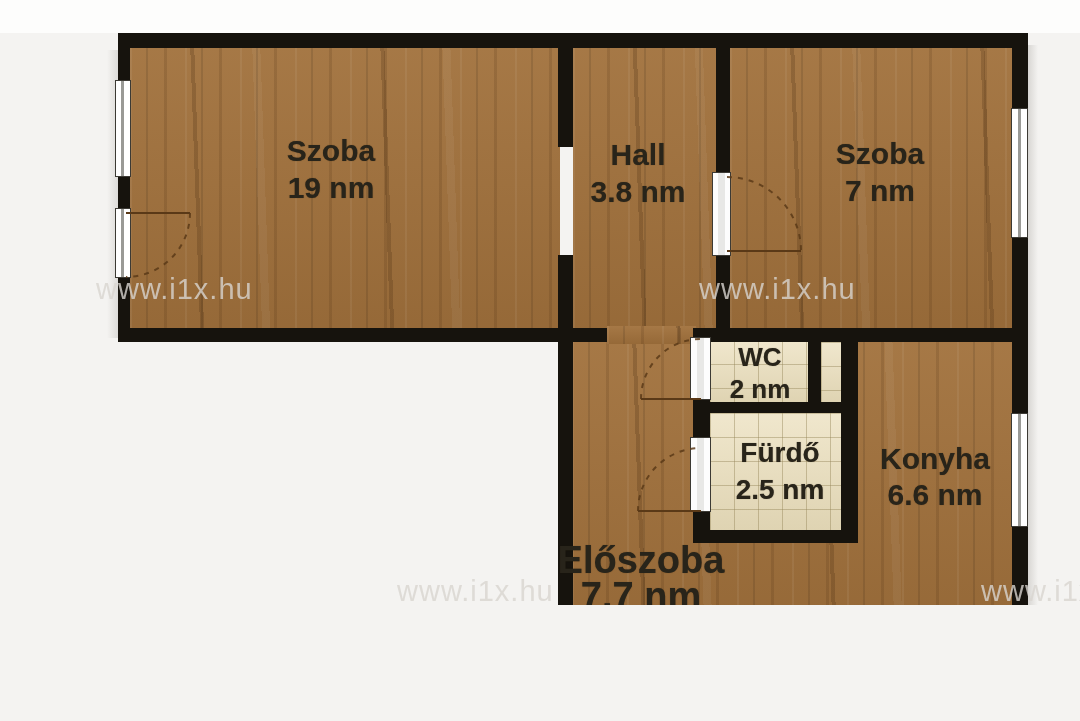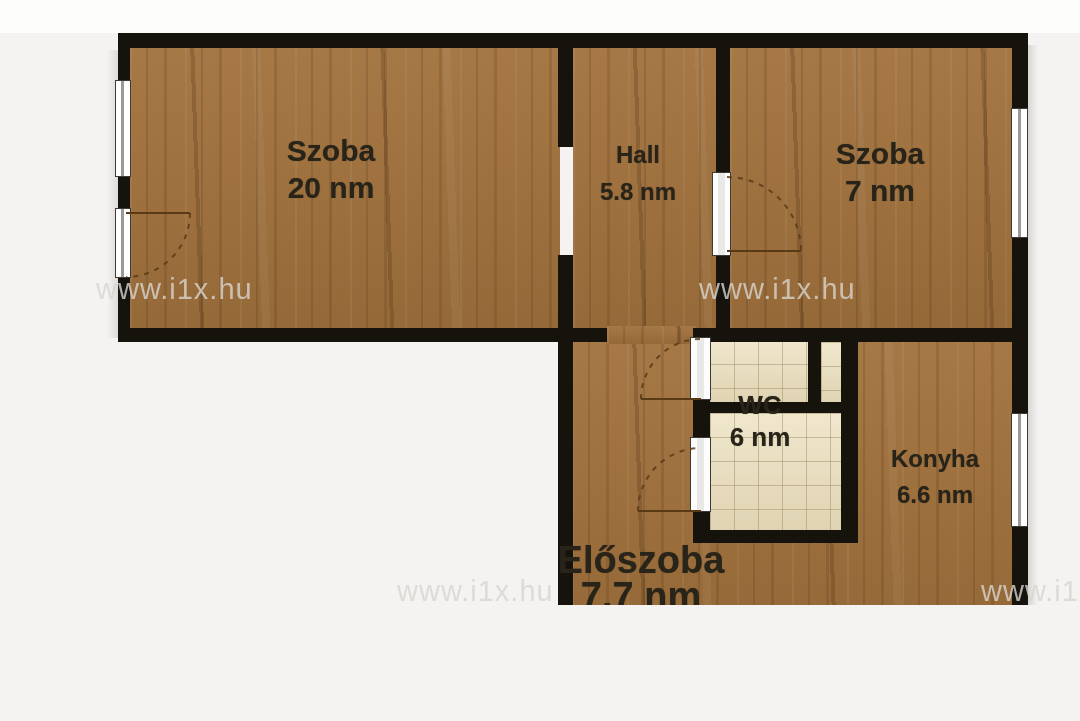--- a/index.html
+++ b/index.html
@@ -121,35 +121,39 @@
       <path d="M641,399 L701,399"></path>
       <path stroke-dasharray="5 6" opacity="0.85" d="M641,399 A60,60 0 0 1 701,339"></path>
       <path d="M638,511 L701,511"></path>
       <path stroke-dasharray="5 6" opacity="0.85" d="M638,511 A63,63 0 0 1 701,448"></path>
     </g>
     <path fill="#0e0d0b" d="M638,648 L665,679 L650,679 L650,706 L626,706 L626,679 L611,679 Z"></path>
   </svg>
 
   <div class="abs room-label" style="left:246px;top:132px;font-size:30px;line-height:37px;">
     <span>Szoba</span>
-    <span>20 nm</span>
+    <span>19 nm</span>
   </div>
-  <div class="abs room-label" style="left:553px;top:136px;font-size:24px;line-height:37px;">
+  <div class="abs room-label" style="left:553px;top:136px;font-size:30px;line-height:37px;">
     <span>Hall</span>
-    <span>5.8 nm</span>
+    <span>3.8 nm</span>
   </div>
   <div class="abs room-label" style="left:795px;top:135px;font-size:30px;line-height:37px;">
     <span>Szoba</span>
     <span>7 nm</span>
   </div>
-  <div class="abs room-label" style="left:675px;top:341px;font-size:26px;line-height:32px;margin-top:48px;">
+  <div class="abs room-label" style="left:675px;top:341px;font-size:26px;line-height:32px;">
     <span>WC</span>
-    <span>6 nm</span>
+    <span>2 nm</span>
   </div>
-  <div class="abs room-label" style="left:850px;top:441px;font-size:24px;line-height:36px;">
+  <div class="abs room-label" style="left:695px;top:434px;font-size:28px;line-height:37px;">
+    <span>Fürdő</span>
+    <span>2.5 nm</span>
+  </div>
+  <div class="abs room-label" style="left:850px;top:441px;font-size:30px;line-height:36px;">
     <span>Konyha</span>
     <span>6.6 nm</span>
   </div>
   <div class="abs room-label" style="left:556px;top:542px;font-size:38px;line-height:36px;">
     <span>Előszoba</span>
     <span>7.7 nm</span>
   </div>
 
   <div class="abs wm" style="left:96px;top:273px;">www.i1x.hu</div>
   <div class="abs wm" style="left:699px;top:273px;">www.i1x.hu</div>

